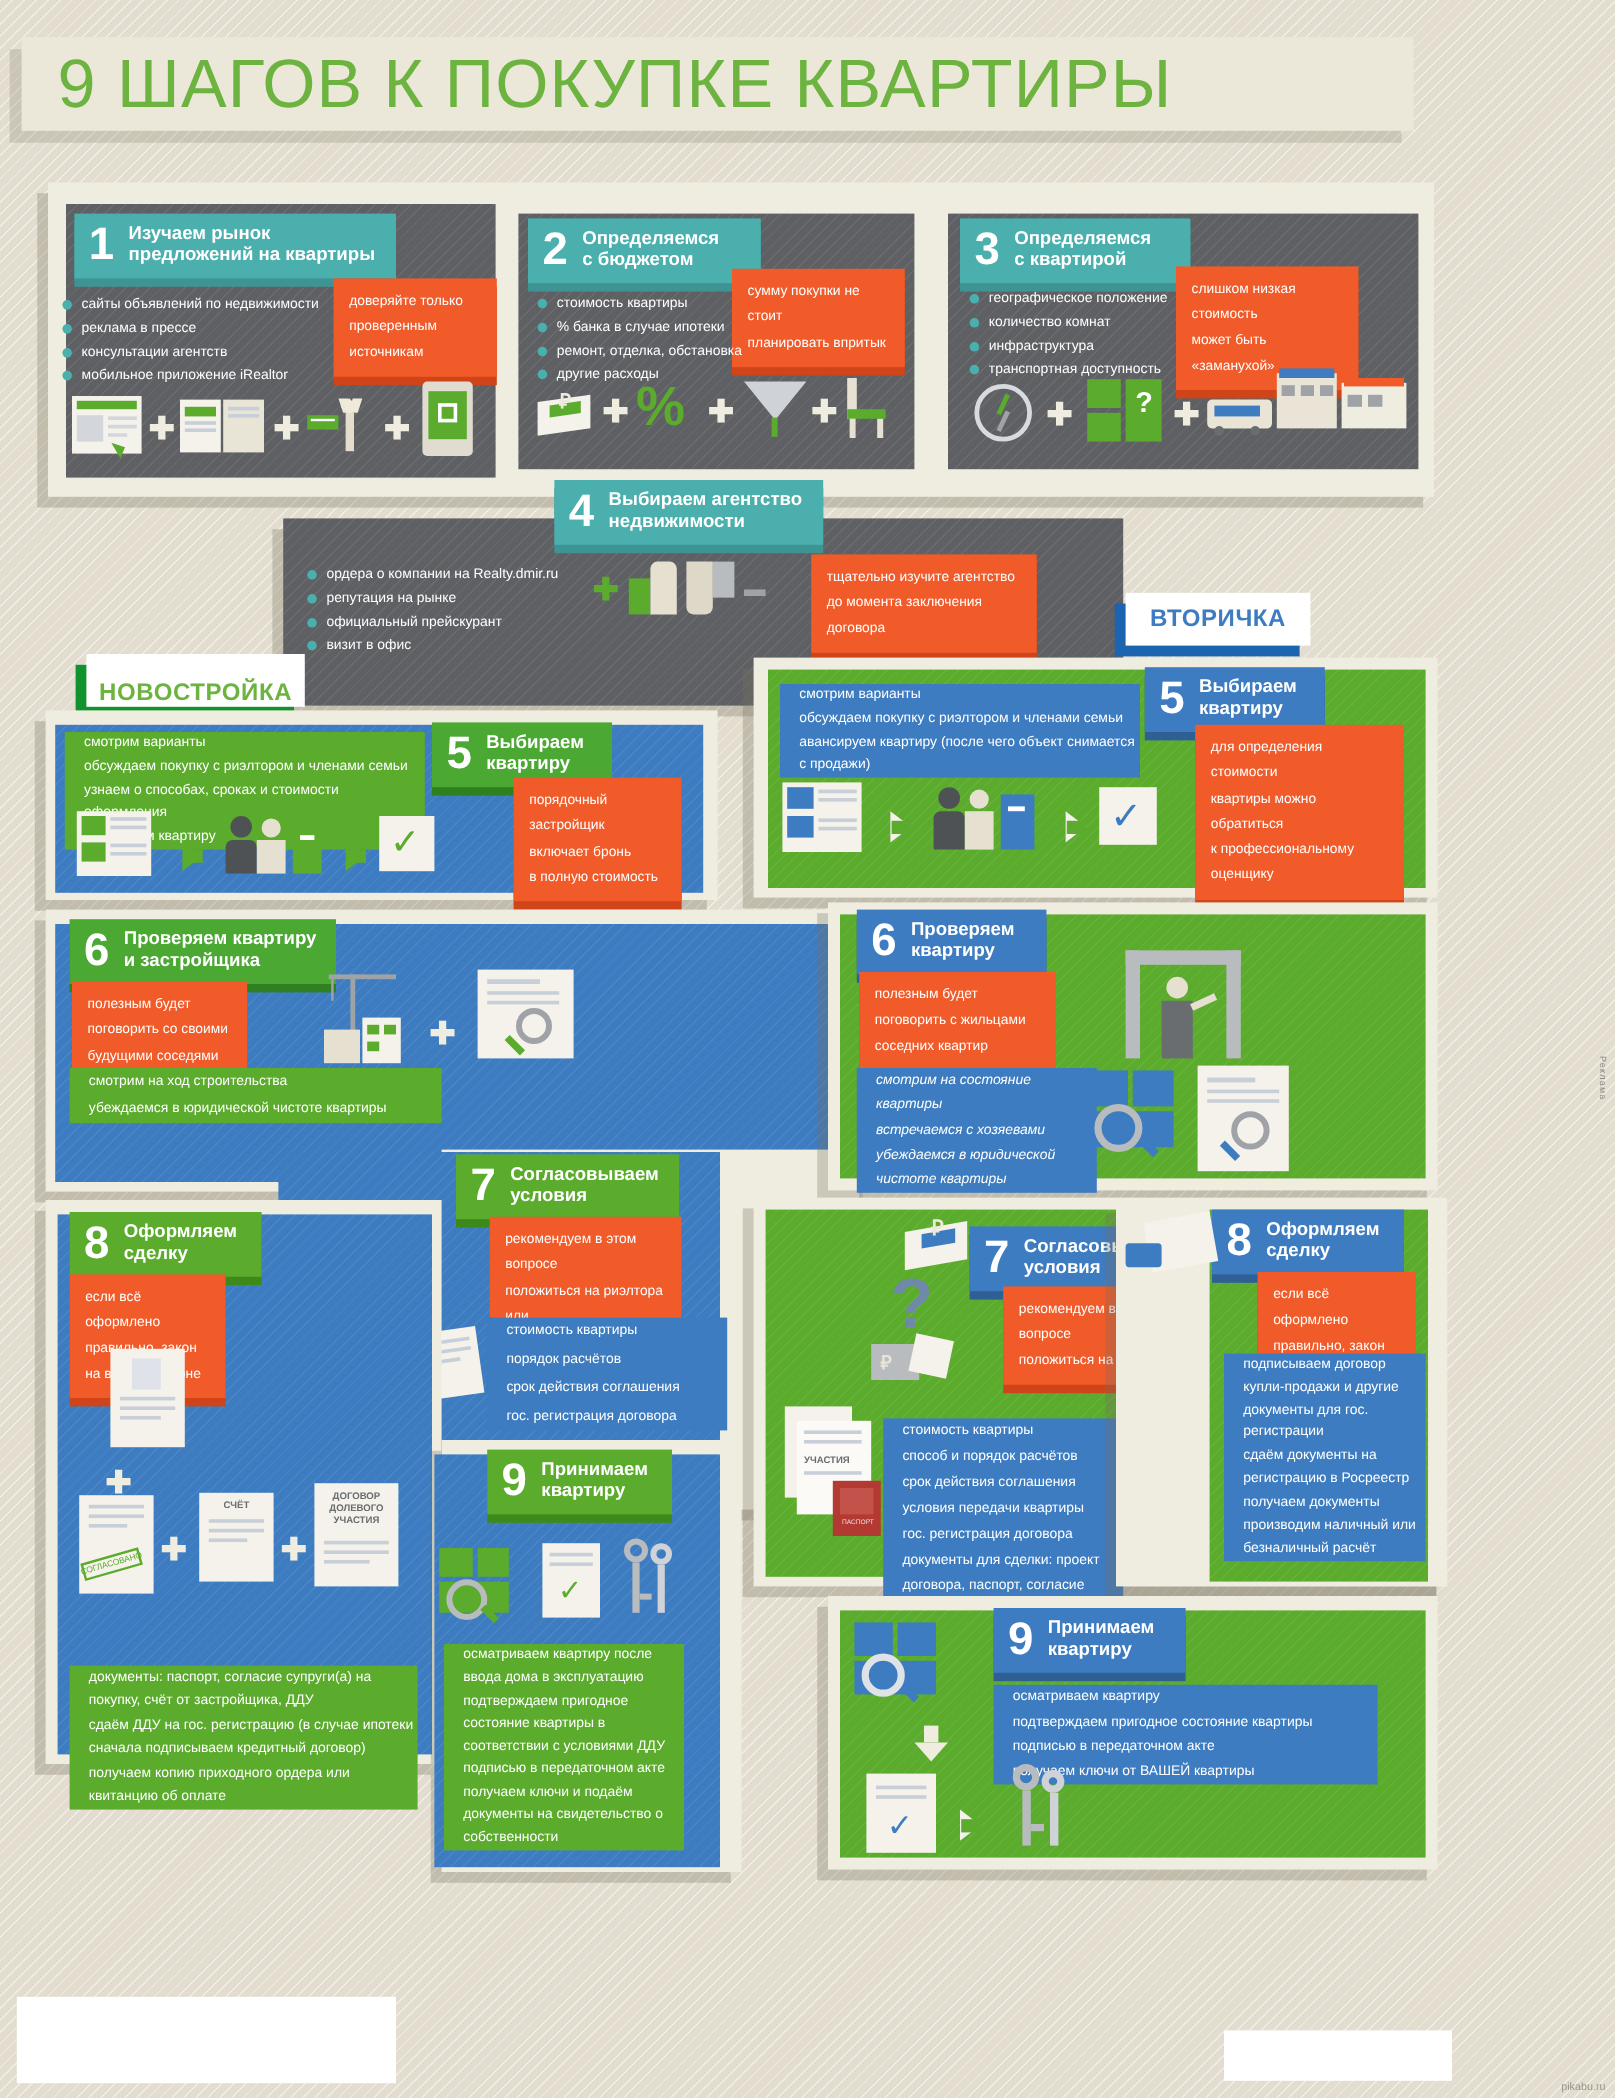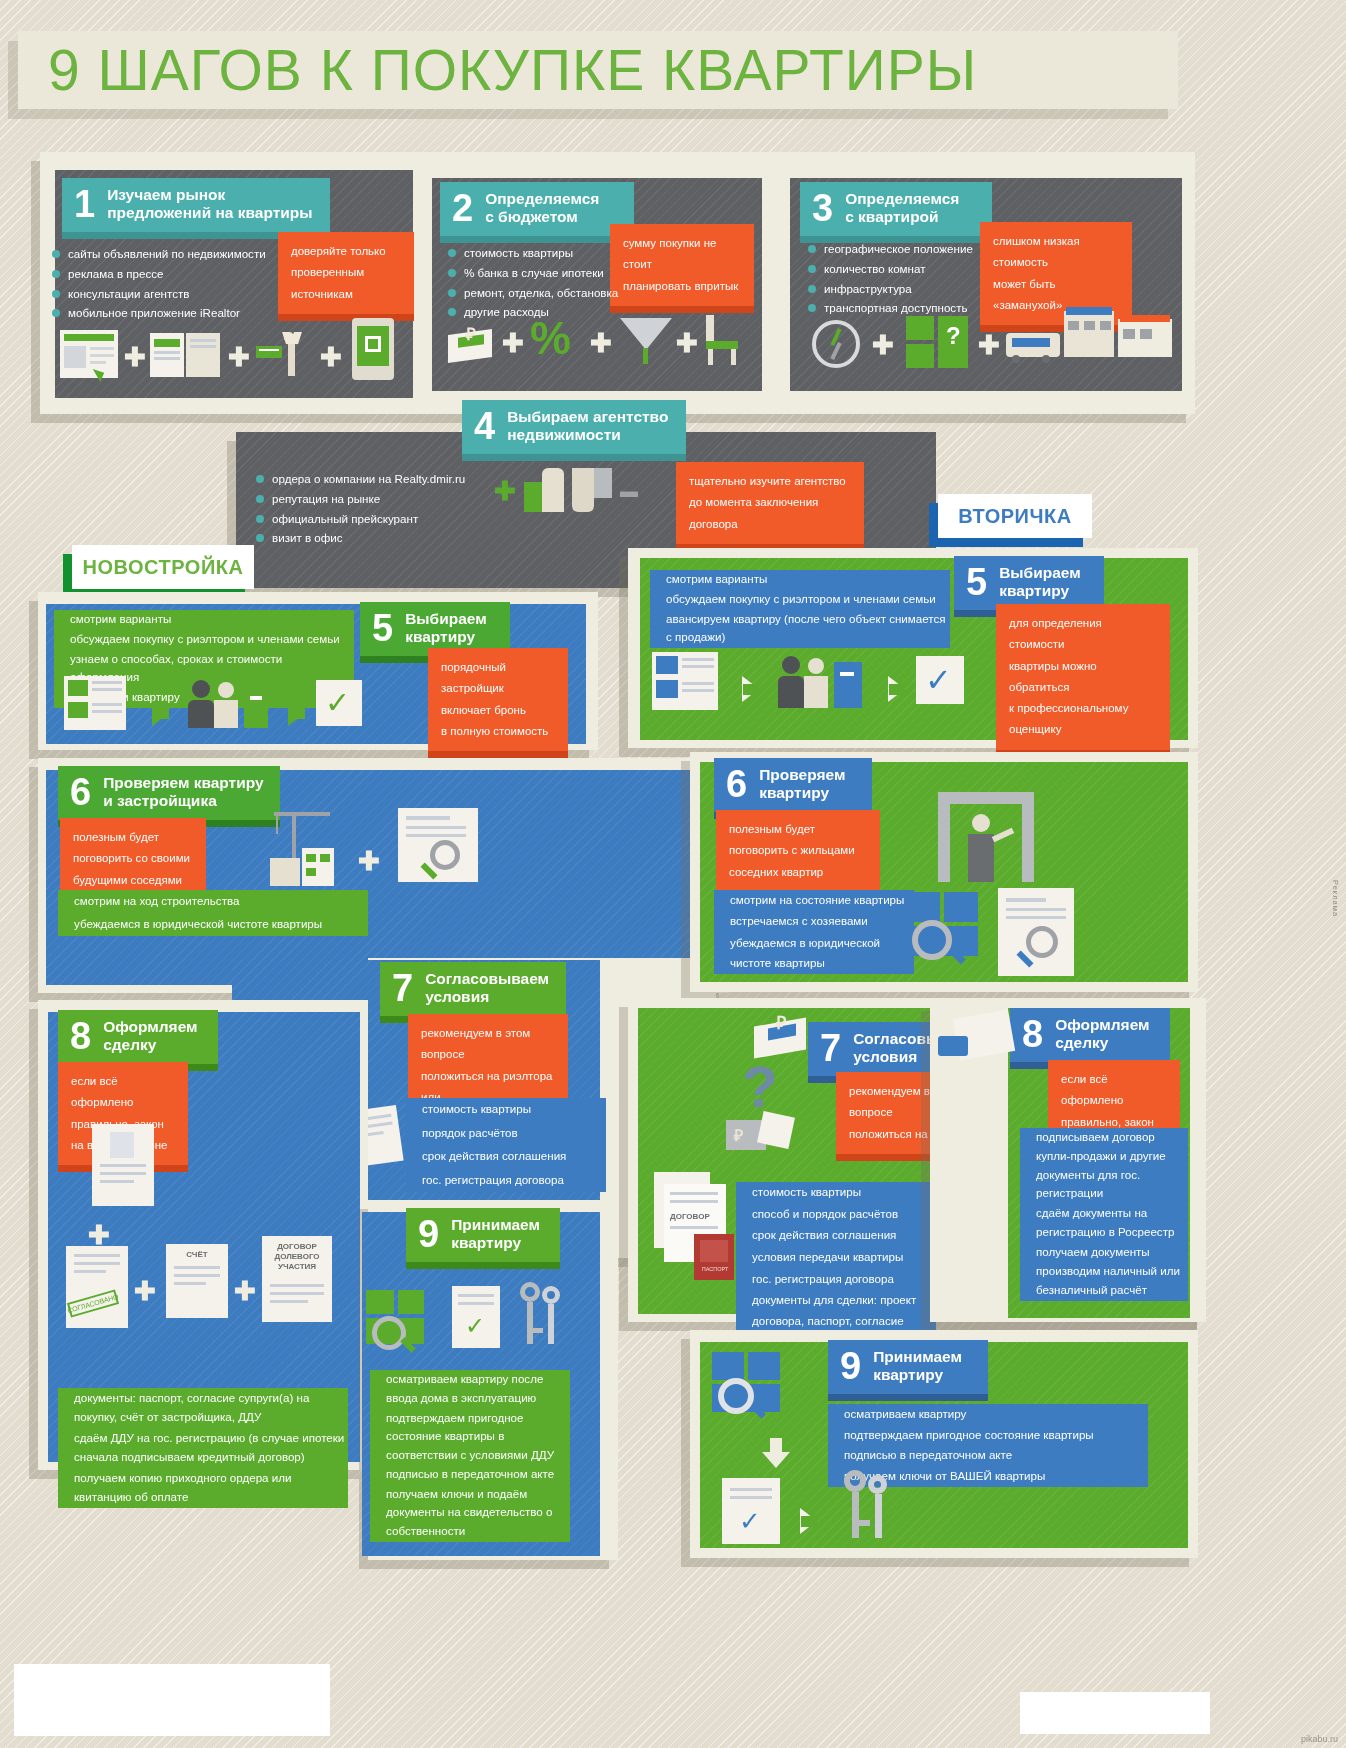--- a/index.html
+++ b/index.html
@@ -233,21 +233,21 @@
 </div>
 <div class="ic" style="left:572px;top:468px;width:40px;height:44px;">
   <div style="position:absolute;left:22px;top:0;width:18px;height:30px;background:#b9bcbf;"></div>
   <div style="position:absolute;left:0;top:0;width:22px;height:44px;background:#ddd8c8;border-radius:0 0 6px 6px;"></div>
 </div>
 <div class="plus" style="left:620px;top:482px;color:#9fa3a8;font-size:18px;">▬</div>
 
 <div class="tag vto" style="left:938px; top:458px; width:154px; height:44px;">
   <span>ВТОРИЧКА</span>
 </div>
-<div class="tag nov" style="left:72px; top:509px; width:182px; height:44px;">
+<div class="tag nov" style="left:72px; top:509px; width:182px; height:44px;align-items:flex-end;">
   <span>НОВОСТРОЙКА</span>
 </div>
 
 <div class="frame hatch-l shadow" style="left:38px; top:592px; width:560px; height:158px;"></div>
 <div class="panel blue hatch-d" style="left:46px; top:604px; width:540px; height:140px;"></div>
 <div class="step green" style="left:360px; top:602px; width:150px;">
   <span class="num">5</span>
   <span class="ttl" style="white-space:pre-line;">Выбираем
 квартиру</span>
 </div>
@@ -471,21 +471,21 @@
 <div class="step blue" style="left:714px; top:758px; width:158px;">
   <span class="num">6</span>
   <span class="ttl" style="white-space:pre-line;">Проверяем
 квартиру</span>
 </div>
 <div class="note" style="left:716px; top:810px; width:164px;">
   <span style="white-space:pre-line">полезным будет
 поговорить с жильцами
 соседних квартир</span>
 </div>
-<ul class="bul blue" style="left:714px; top:890px; width:200px; line-height:1.75;">
+<ul class="bul blue" style="left:714px; top:890px; width:200px; line-height:1.75;font-style:italic;">
   <li>смотрим на состояние квартиры</li>
   <li>встречаемся с хозяевами</li>
   <li>убеждаемся в юридической чистоте квартиры</li>
 </ul>
 <div class="ic" style="left:938px;top:792px;width:96px;height:90px;">
   <div style="position:absolute;left:0;top:0;width:96px;height:12px;background:#b9bcbf;"></div>
   <div style="position:absolute;left:0;top:0;width:12px;height:90px;background:#b9bcbf;"></div>
   <div style="position:absolute;left:84px;top:0;width:12px;height:90px;background:#b9bcbf;"></div>
   <div style="position:absolute;left:34px;top:22px;width:18px;height:18px;background:#e6e0d0;border-radius:50%;"></div>
   <div style="position:absolute;left:30px;top:42px;width:26px;height:48px;background:#6a6d70;"></div>
@@ -534,21 +534,21 @@
 <div class="ic" style="left:726px;top:1110px;width:70px;height:46px;">
   <div style="position:absolute;left:0;top:10px;width:40px;height:30px;background:#b9bcbf;"></div>
   <div style="position:absolute;left:8px;top:14px;color:#e9e4d6;font-size:16px;font-weight:bold;">₽</div>
   <div style="position:absolute;left:34px;top:4px;width:32px;height:32px;background:#f4f2ea;transform:rotate(12deg)"></div>
 </div>
 <div class="ic" style="left:654px;top:1172px;width:86px;height:108px;">
   <div style="position:absolute;left:0;top:0;width:56px;height:76px;background:#f4f2ea;"></div>
   <div style="position:absolute;left:10px;top:12px;width:62px;height:78px;background:#fbfaf6;"></div>
   <div style="position:absolute;left:16px;top:20px;right:22px;height:3px;background:#c9cfd8;"></div>
   <div style="position:absolute;left:16px;top:28px;right:22px;height:3px;background:#c9cfd8;"></div>
-  <div style="position:absolute;left:16px;top:40px;font-size:8px;color:#6a6d70;font-weight:bold;">ДОГОВОР</div>
+  <div style="position:absolute;left:16px;top:40px;font-size:8px;color:#6a6d70;font-weight:bold;">УЧАСТИЯ</div>
   <div style="position:absolute;left:16px;top:54px;right:22px;height:3px;background:#c9cfd8;"></div>
   <div style="position:absolute;left:40px;top:62px;width:40px;height:46px;background:#b23a33;"></div>
   <div style="position:absolute;left:46px;top:68px;width:28px;height:22px;background:#c2524a;"></div>
   <div style="position:absolute;left:44px;top:94px;width:34px;text-align:center;font-size:5.5px;color:#f0d9d7;">ПАСПОРТ</div>
 </div>
 
 <div class="arww" style="left:968px;top:1090px;"></div>
 <div class="ic" style="left:932px;top:1100px;width:72px;height:54px;background:#ddd8c8;">
   <div style="position:absolute;left:5px;top:4px;right:5px;height:15px;background:#3d7cc0;color:#fff;font-size:7.5px;display:flex;align-items:center;justify-content:center;font-weight:bold;letter-spacing:.3px;">РОСРЕЕСТР</div>
   <div style="position:absolute;left:8px;top:25px;width:12px;height:9px;background:#f4f2ea;"></div>

